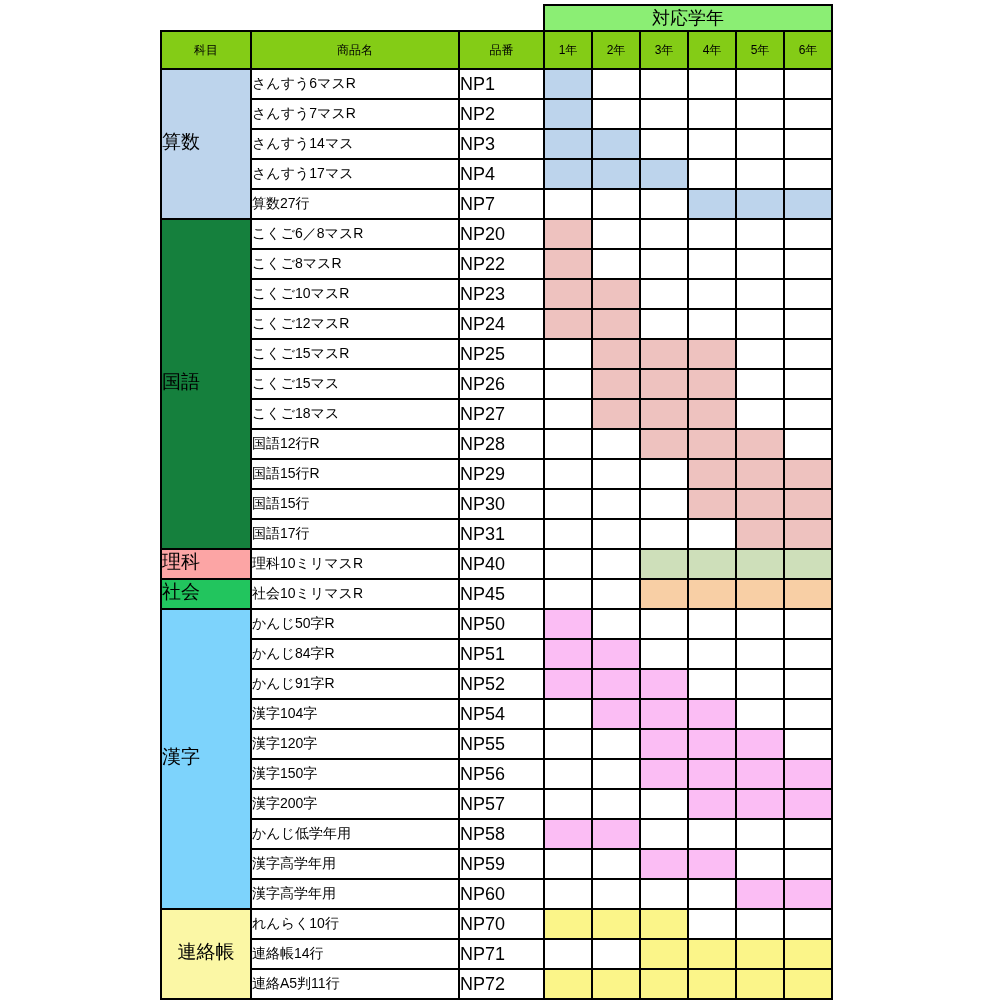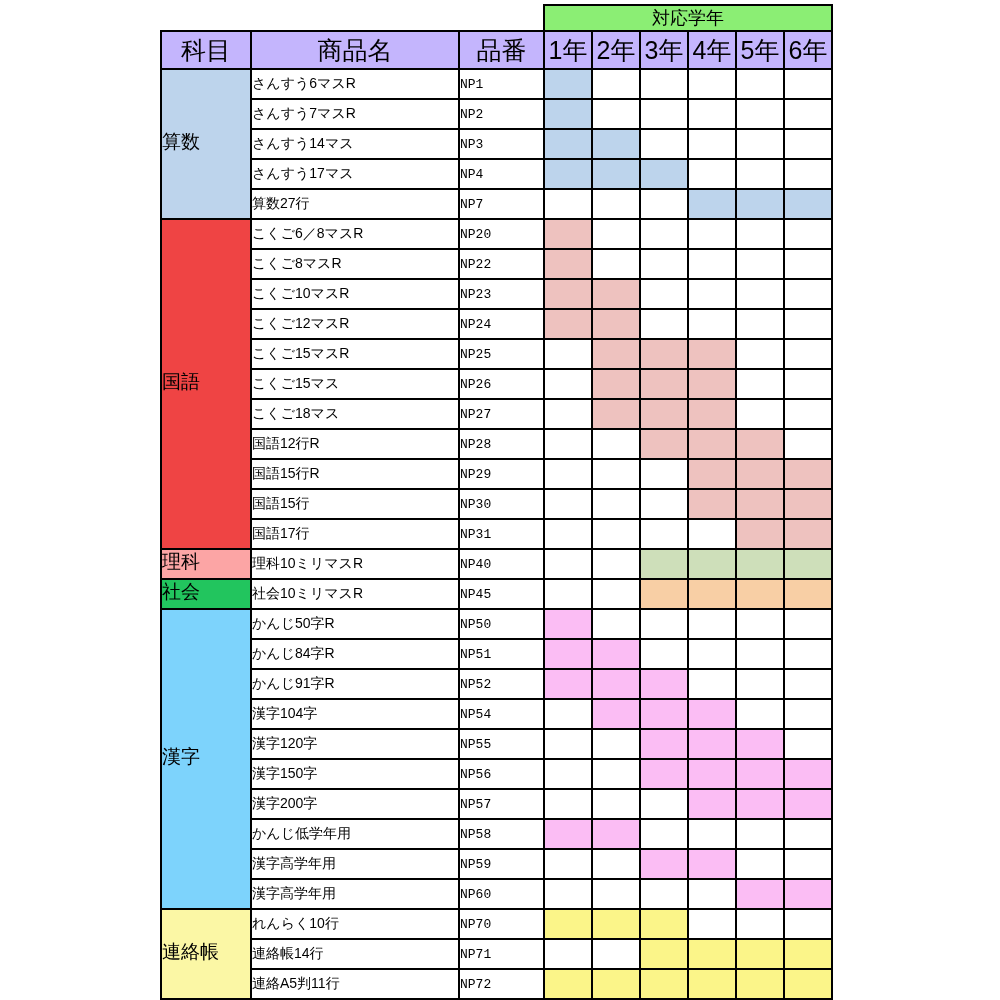--- a/index.html
+++ b/index.html
@@ -52,24 +52,24 @@
     border: none !important;
     background: transparent;
   }
   .hdr-green {
     background: #8bee74;
     text-align: center;
     height: 26px;
     font-size: 18px;
   }
   .hdr-cell {
-    background: #c4b5fd;
+    background: #84cc16;
     text-align: center;
     height: 38px;
-    font-size: 25px;
+    font-size: 12px;
   }
 
   
   .subject-cell {
     vertical-align: top;
     text-align: left;
     padding: 3px 0 0 4px;
     font-size: 19px;
     line-height: 1.15;
     font-family: Liberation Mono, monospace;
@@ -77,46 +77,45 @@
   .product-cell {
     text-align: left;
     padding-left: 5px;
     font-size: 14px;
     height: 30px;
     background: #ffffff;
   }
   .code-cell {
     text-align: left;
     padding-left: 6px;
-    font-size: 13px;
+    font-size: 18px;
     background: #ffffff;
-    font-family: Liberation Mono, monospace;
   }
   .grade-cell {
     background: #ffffff;
   }
 
   
   tr.inner-row > td.product-cell,
   tr.inner-row > td.code-cell,
   tr.inner-row > td.grade-cell {
     border-top: 2px dotted #000000;
   }
   
   tr.group-start > td {
     border-top: 2px solid #000000;
   }
 
   
   .fill-math-label    { background: #bdd4ec; }
-  .fill-jp-label      { background: #ef4444; }
+  .fill-jp-label      { background: #15803d; }
   .fill-sci-label     { background: #fca5a5; }
   .fill-soc-label     { background: #22c55e; }
   .fill-kanji-label   { background: #7dd3fc; }
-  .fill-note-label    { background: #fbf7a5; }
+  .fill-note-label    { background: #fbf7a5; text-align: center; }
   .fill-free-label    { background: #b9d9e6; }
 
   
   .mk-math   { background: #bdd4ec; }
   .mk-jp     { background: #eec2bf; }
   .mk-sci    { background: #cedfba; }
   .mk-soc    { background: #f8cfa5; }
   .mk-kanji  { background: #fbbdf4; }
   .mk-note   { background: #fbf589; }
   .mk-free   { background: #b9d9e6; }

